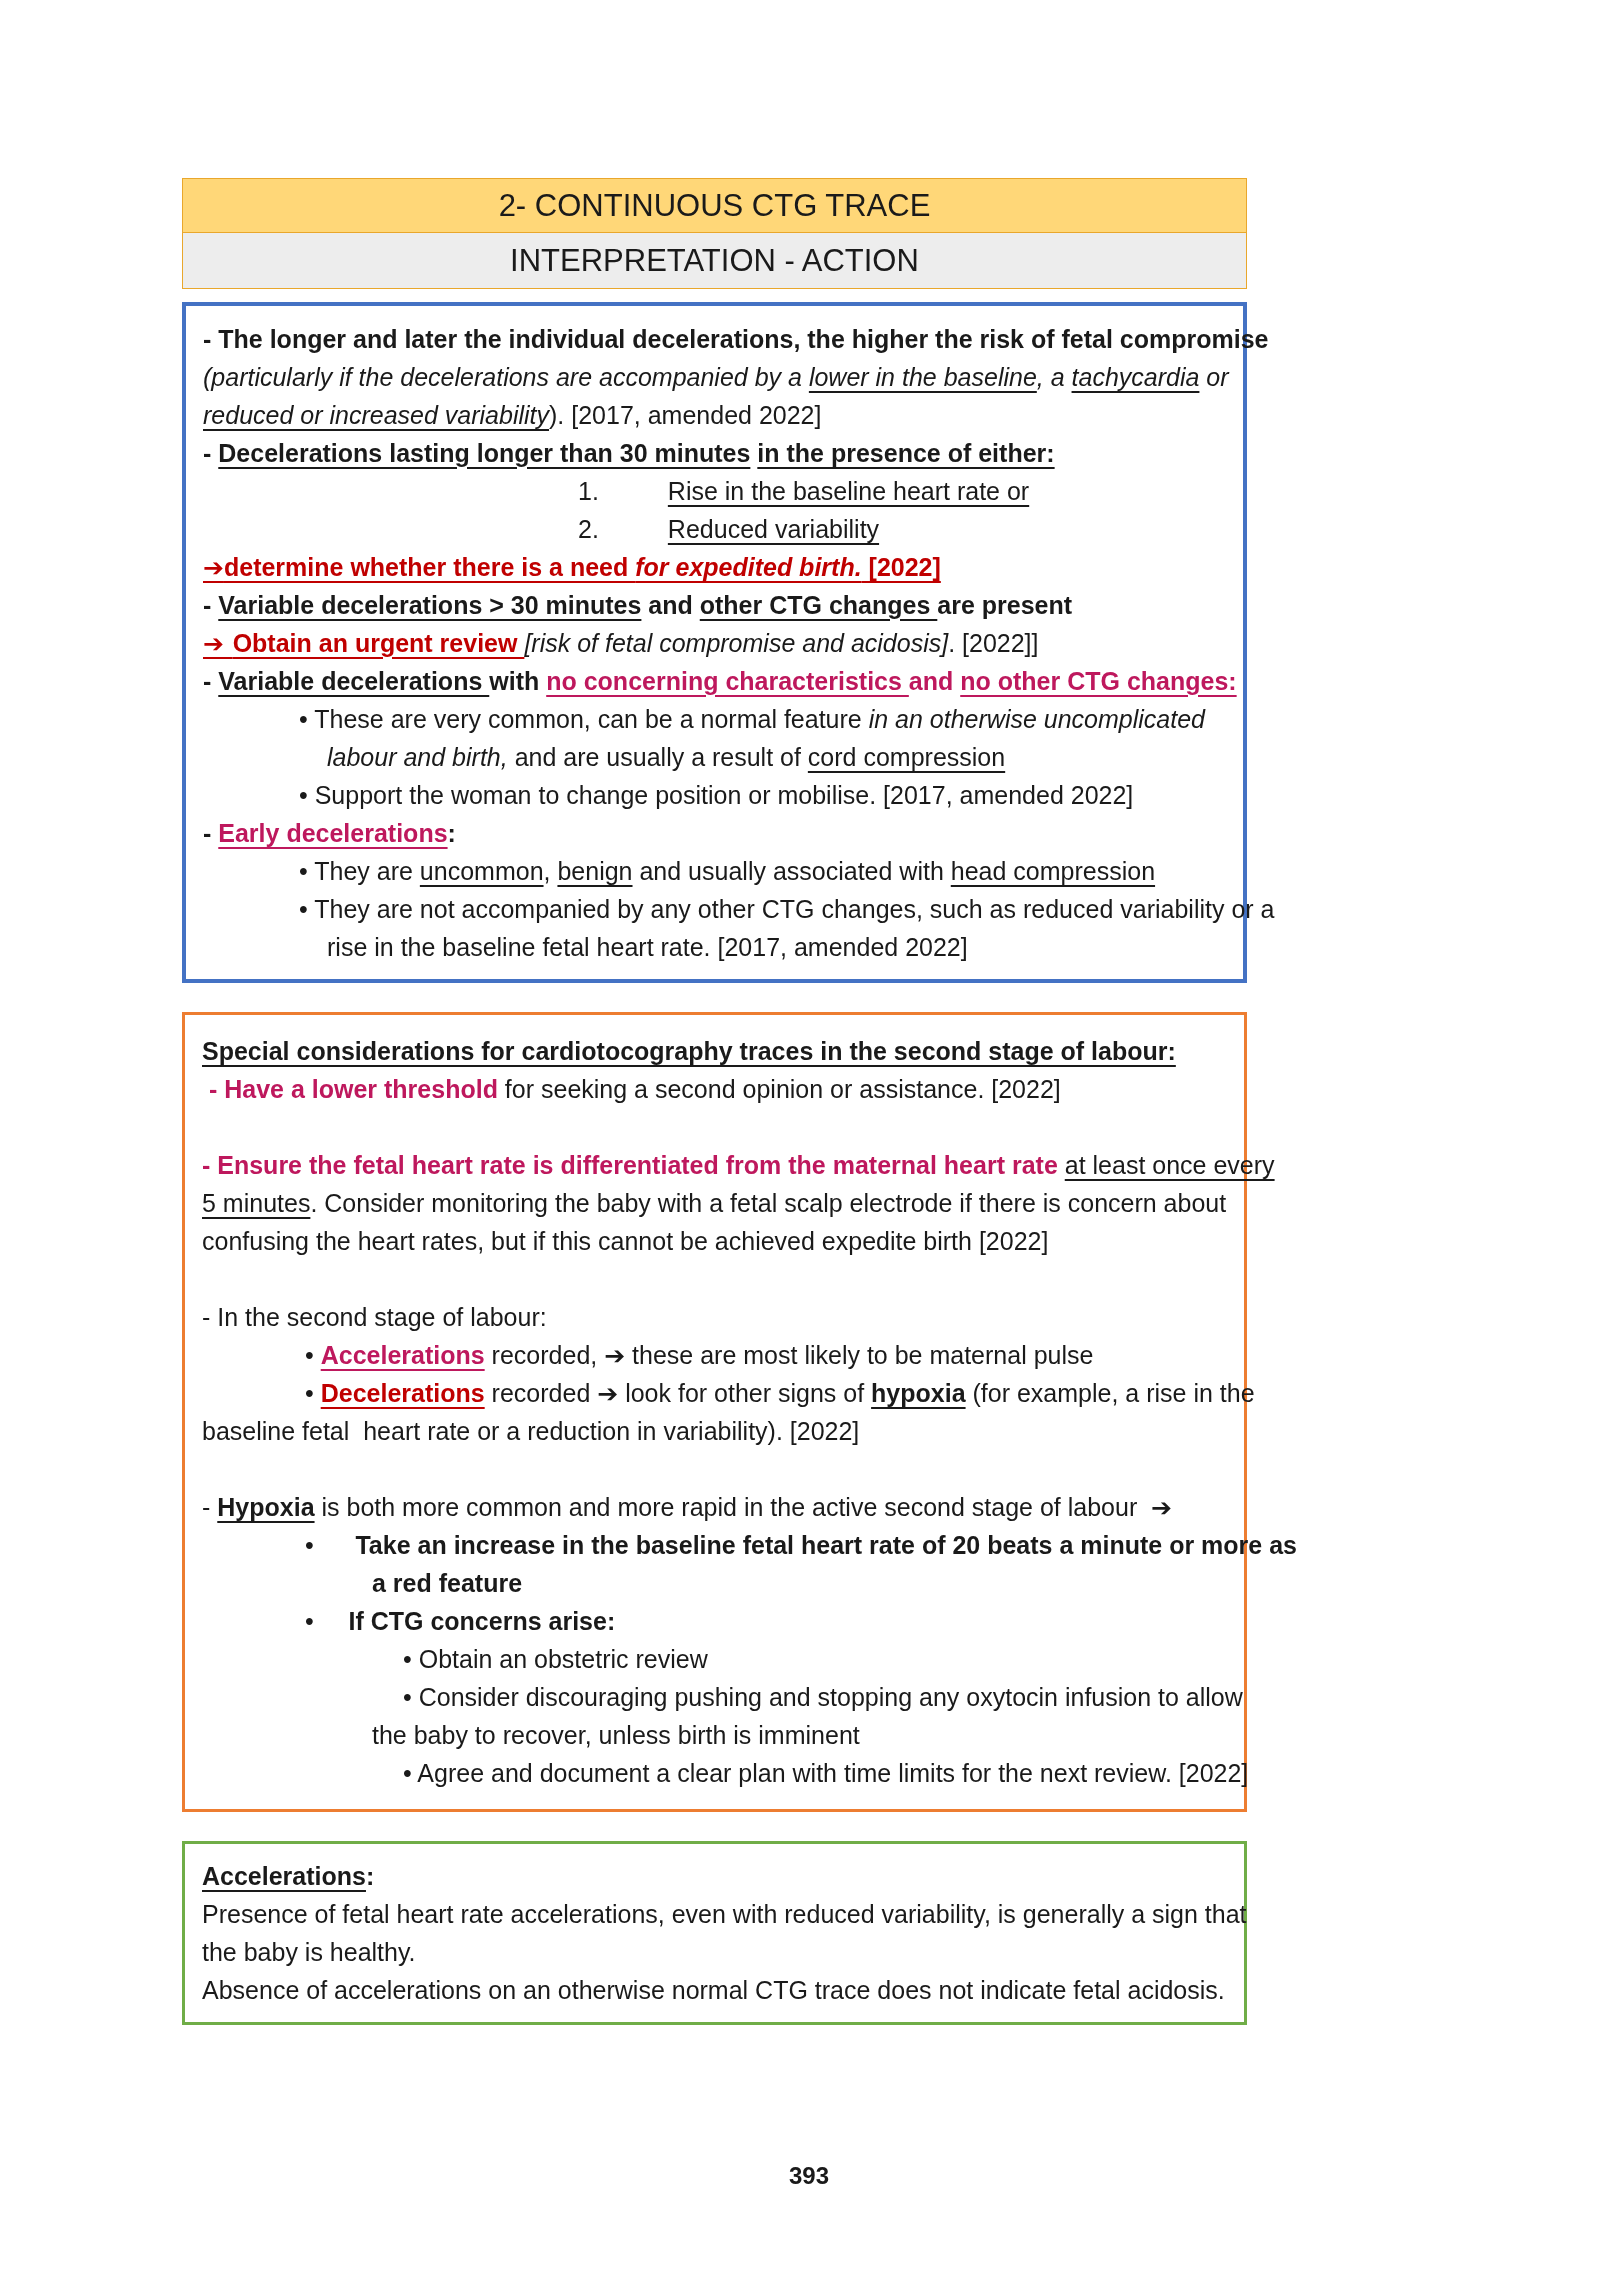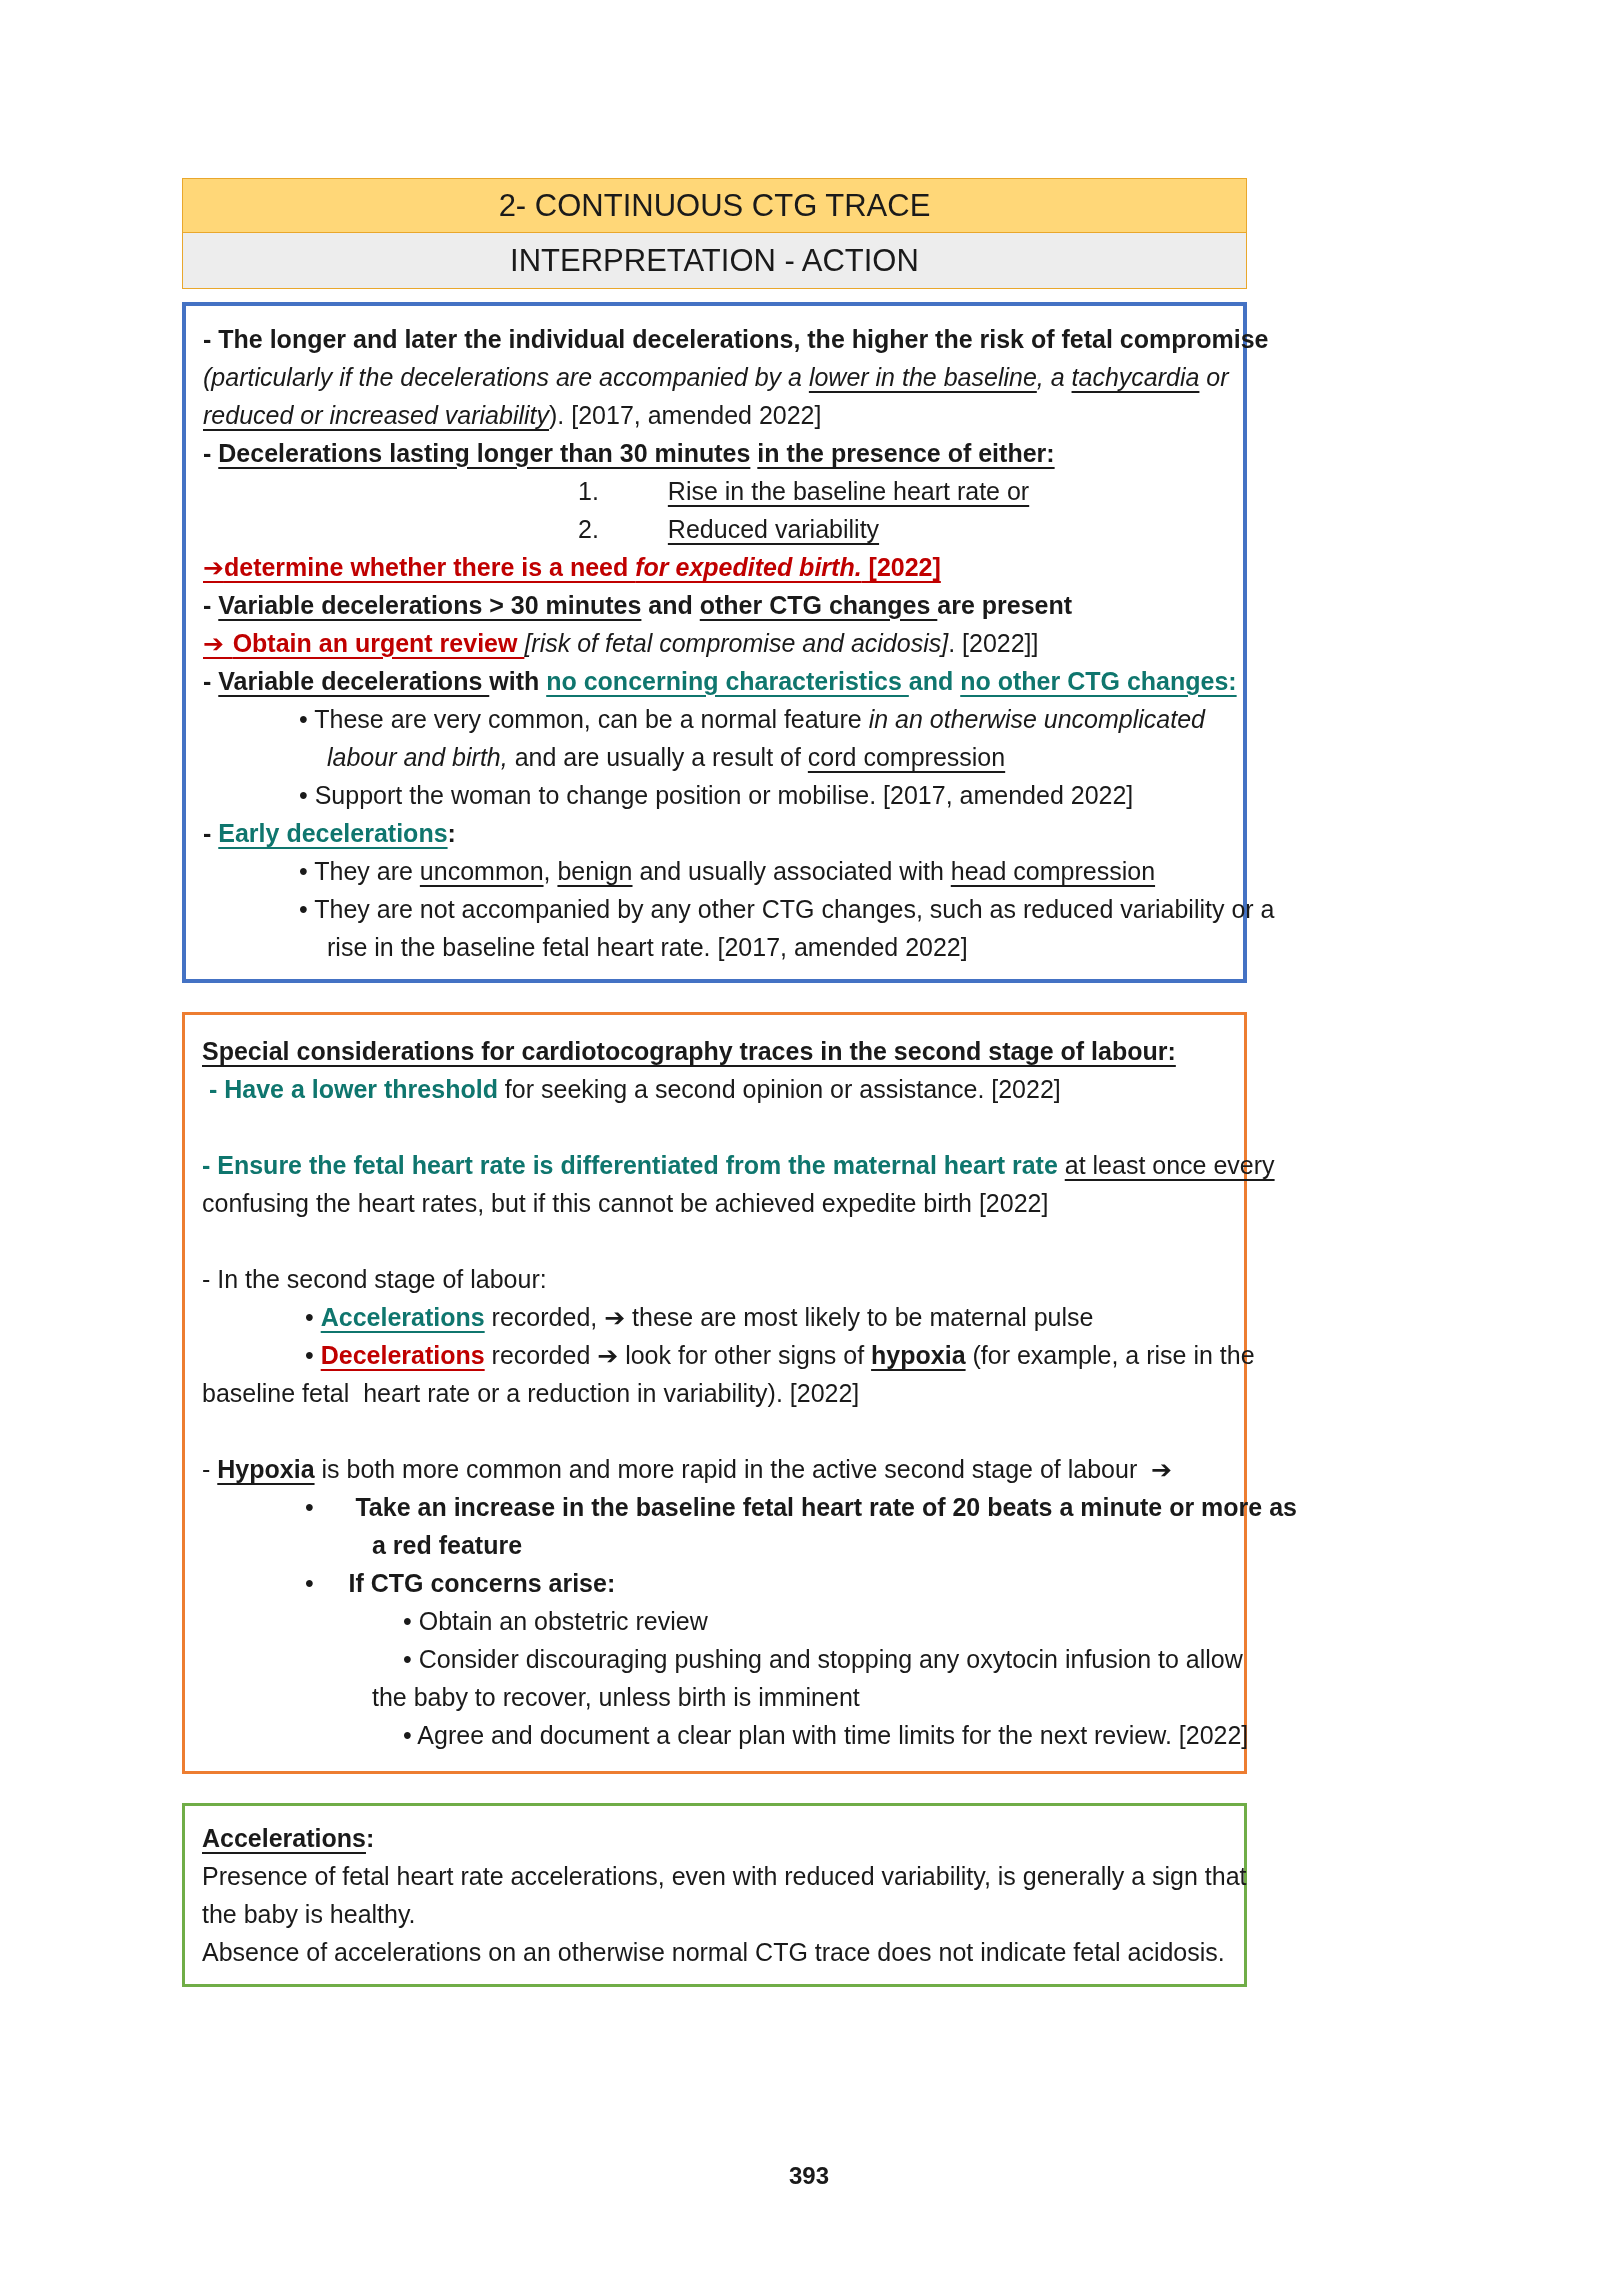--- a/index.html
+++ b/index.html
@@ -40,21 +40,21 @@
   .box-green{border:3.8px solid #70AD47;padding:13px 17px;margin-top:29px;}
   .line{
     height:38px;
     line-height:38px;
     white-space:pre;
   }
   .b{font-weight:bold;}
   .i{font-style:italic;}
   .u{text-decoration:underline;text-decoration-thickness:1.9px;text-underline-offset:4.8px;}
   .red{color:#C00000;}
-  .green{color:#0f766e;}
+  .green{color:#be185d;}
   .arr{font-family:"DejaVu Sans",sans-serif;}
   .numline{padding-left:375px;}
   .numtext{margin-left:69px;}
   .ind1{padding-left:96px;}
   .ind1t{padding-left:124px;}
   .ind2{padding-left:103px;}
   .ind2t{padding-left:170px;}
   .ind3{padding-left:201px;}
   .ind3t{padding-left:170px;}
   .page-number{
@@ -97,20 +97,21 @@
         <div class="line ind1"><span>• They are </span><span class="u">uncommon</span><span>, </span><span class="u">benign</span><span> and usually associated with </span><span class="u">head compression</span></div>
         <div class="line ind1"><span>• They are not accompanied by any other CTG changes, such as reduced variability or a</span></div>
         <div class="line ind1t"><span>rise in the baseline fetal heart rate. [2017, amended 2022]</span></div>
       </div>
 
     <div class="box box-orange">
         <div class="line"><span class="b u">Special considerations for cardiotocography traces in the second stage of labour:</span></div>
         <div class="line"><span class="b green"> - Have a lower threshold</span><span> for seeking a second opinion or assistance. [2022]</span></div>
         <div class="line">&nbsp;</div>
         <div class="line"><span class="b green">- Ensure the fetal heart rate is differentiated from the maternal heart rate</span><span> </span><span class="u">at least once every</span></div>
+        <div class="line"><span class="u">5 minutes</span><span>. Consider monitoring the baby with a fetal scalp electrode if there is concern about</span></div>
         <div class="line"><span>confusing the heart rates, but if this cannot be achieved expedite birth [2022]</span></div>
         <div class="line">&nbsp;</div>
         <div class="line"><span>- In the second stage of labour:</span></div>
         <div class="line ind2"><span>• </span><span class="b u green">Accelerations</span><span> recorded, </span><span class="b arr">➔</span><span> these are most likely to be maternal pulse</span></div>
         <div class="line ind2"><span>• </span><span class="b u red">Decelerations</span><span> recorded </span><span class="b arr">➔</span><span> look for other signs of </span><span class="b u">hypoxia</span><span> (for example, a rise in the</span></div>
         <div class="line"><span>baseline fetal  heart rate or a reduction in variability). [2022]</span></div>
         <div class="line">&nbsp;</div>
         <div class="line"><span>- </span><span class="b u">Hypoxia</span><span> is both more common and more rapid in the active second stage of labour  </span><span class="b arr">➔</span></div>
         <div class="line ind2"><span>•</span><span class="b">      Take an increase in the baseline fetal heart rate of 20 beats a minute or more as</span></div>
         <div class="line ind2t"><span class="b">a red feature</span></div>

